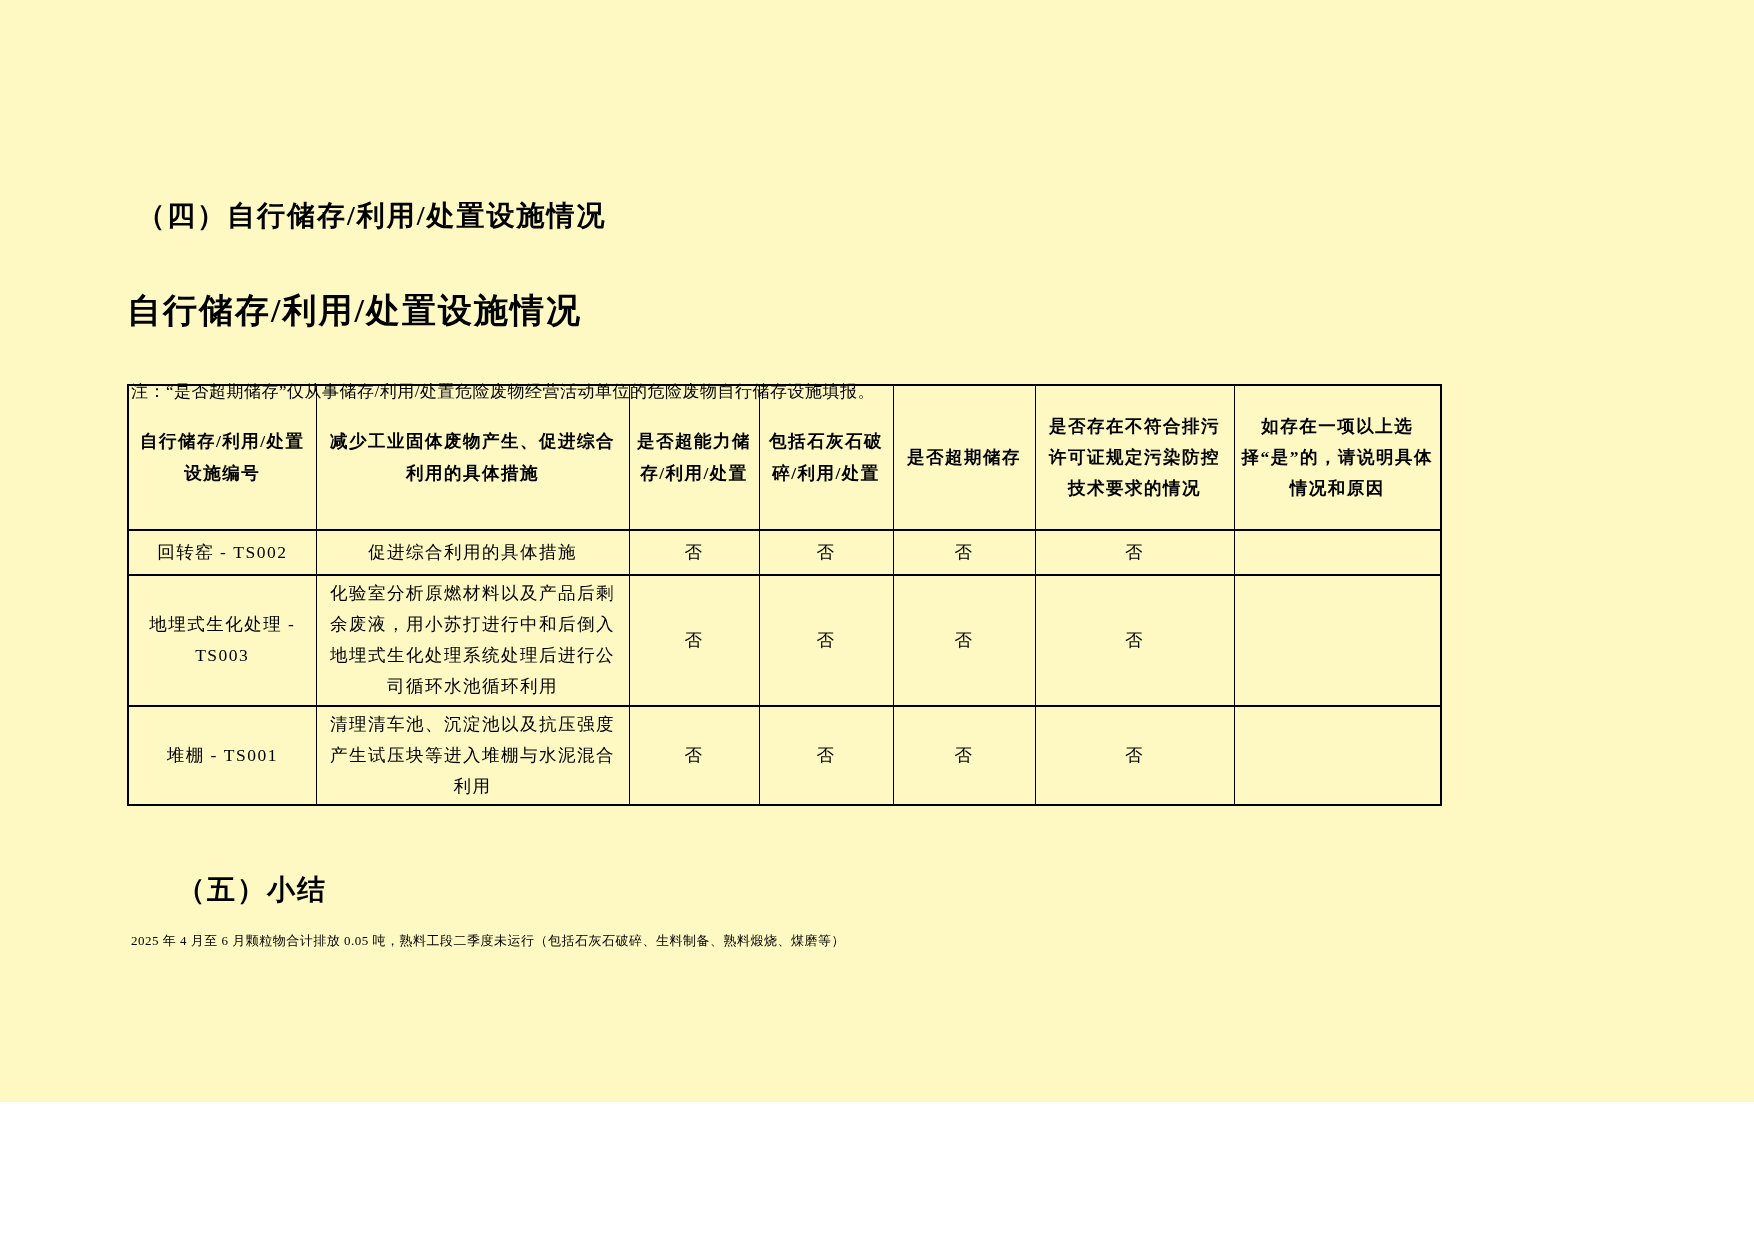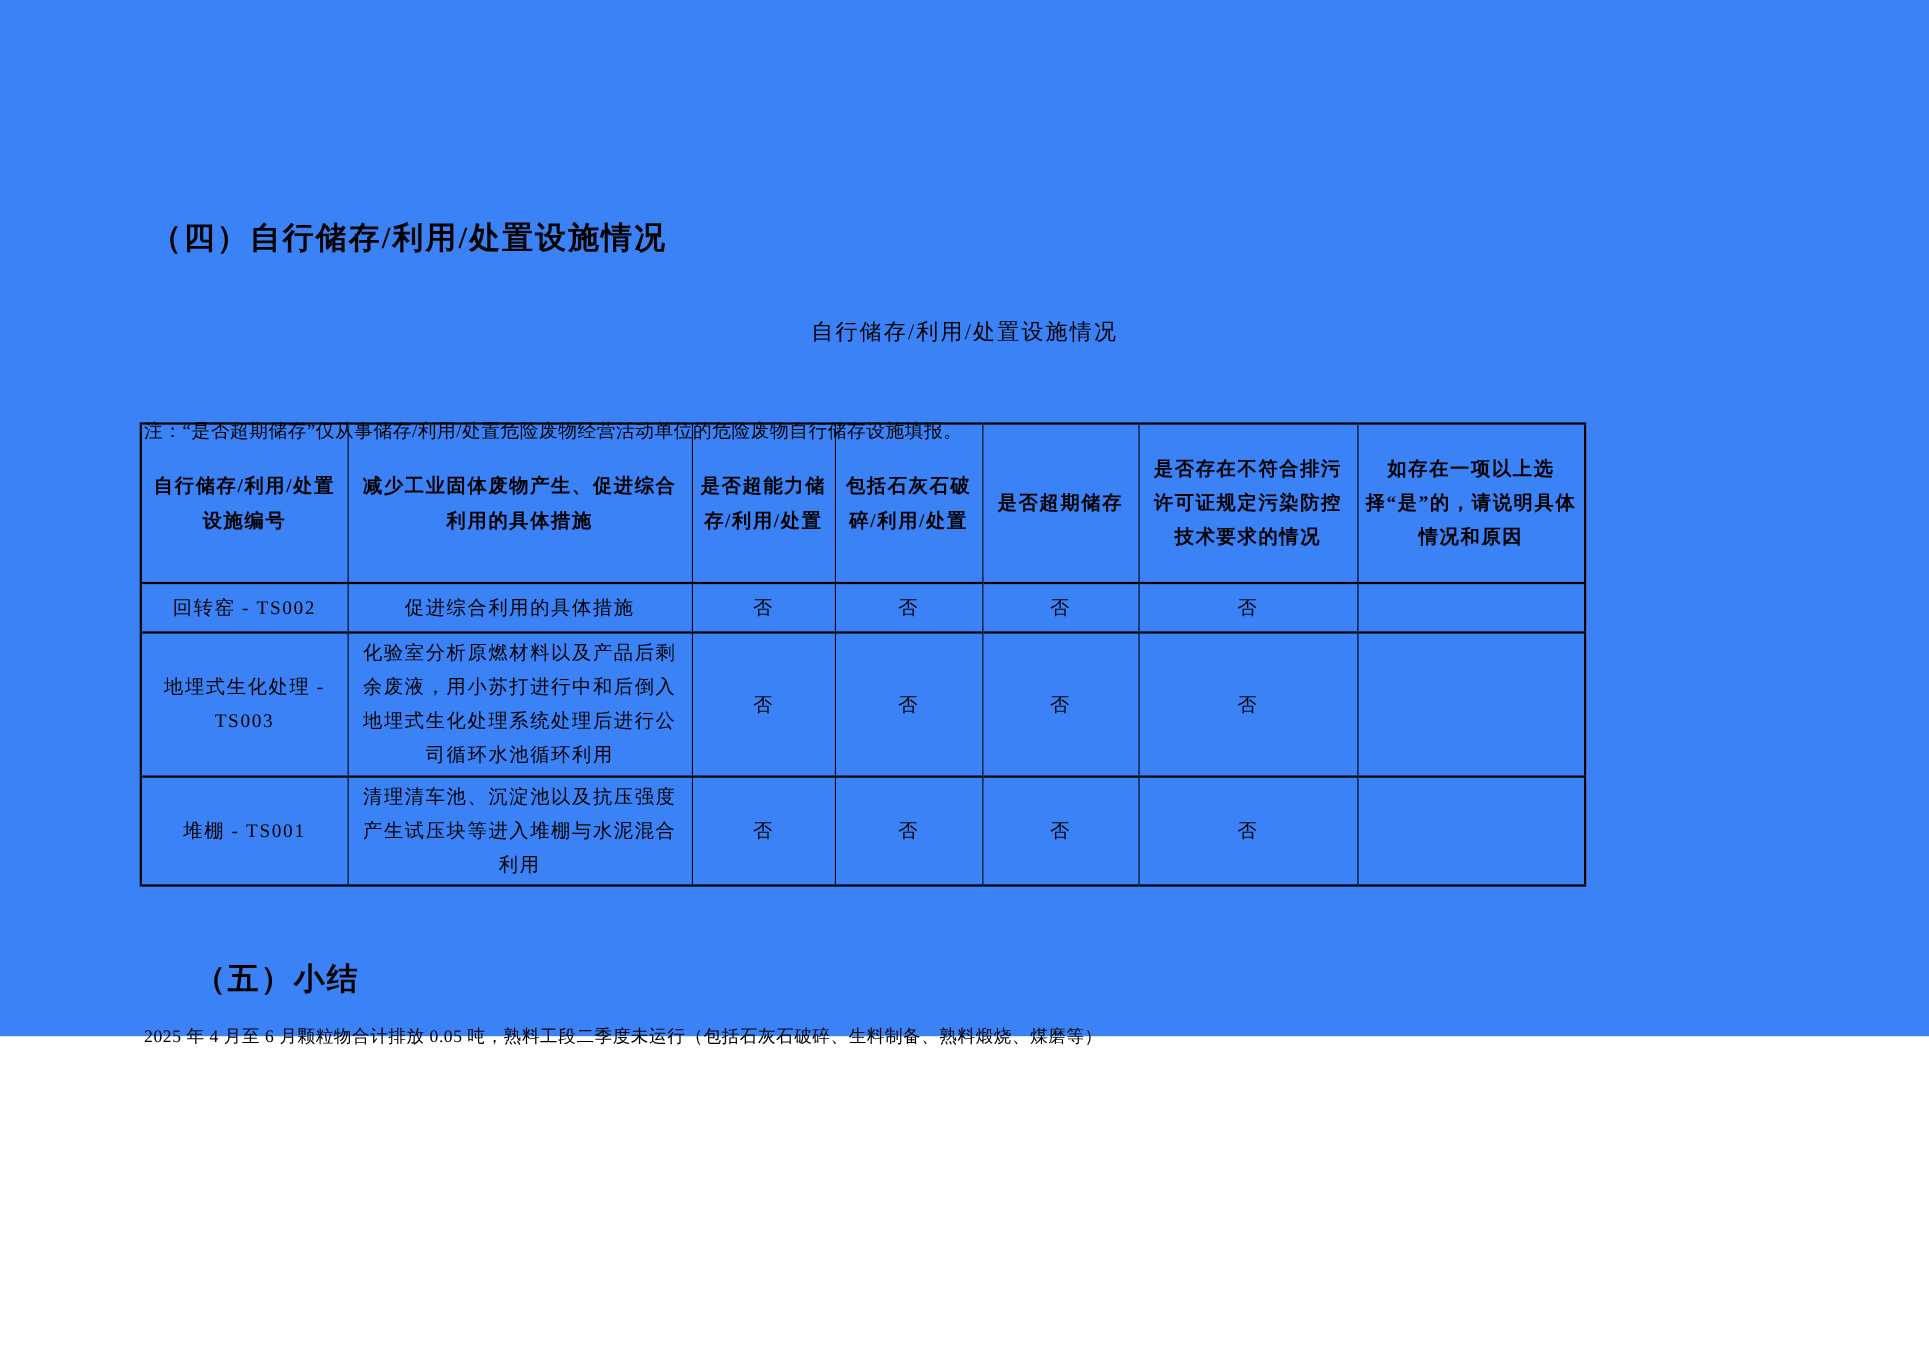--- a/index.html
+++ b/index.html
@@ -11,39 +11,39 @@
     width: 1754px;
     height: 1241px;
     position: relative;
     font-family: "Liberation Serif", "DejaVu Serif", serif;
     color: #000000;
     overflow: hidden;
   }
   .doc-page {
     position: absolute;
     left: 0; top: 0;
-    width: 1754px; height: 942px;
-    background: #3b82f6;
+    width: 1754px; height: 1102px;
+    background: #fef9c3;
   }
   .section-heading {
     position: absolute;
     font-size: 28px;
     font-weight: 700;
     letter-spacing: 2px;
     white-space: nowrap;
   }
   .heading-4 { left: 137px; top: 174px; }
   .heading-5 { left: 137px; top: 848px; margin-left: 40px; }
   .table-title {
     position: absolute;
     left: 127px; top: 288px;
     width: 1500px;
-    text-align: center;
-    font-size: 20px;
-    font-weight: 400;
+    text-align: left;
+    font-size: 34px;
+    font-weight: 700;
     letter-spacing: 2px;
   }
   .table-note {
     position: absolute;
     left: 131px; top: 358px;
     font-size: 17px;
     letter-spacing: 0.5px;
     white-space: nowrap;
     margin-top: 22px;
   }
@@ -73,21 +73,21 @@
     font-weight: 700;
   }
   tr.header-row   { height: 145px; }
   tr.row-ts002    { height: 45px; margin-left: 12px;  }
   tr.row-ts003    { height: 126px; }
   tr.row-ts001    { height: 99px;  }
   .summary-paragraph {
     position: absolute;
     left: 131px; top: 932px;
     width: 1500px;
-    font-size: 16px;
+    font-size: 13px;
     letter-spacing: 0.5px;
   }
 </style>
 </head>
 <body>
 
 <div class="doc-page">
 
   <h2 class="section-heading heading-4">（四）自行储存/利用/处置设施情况</h2>
 

